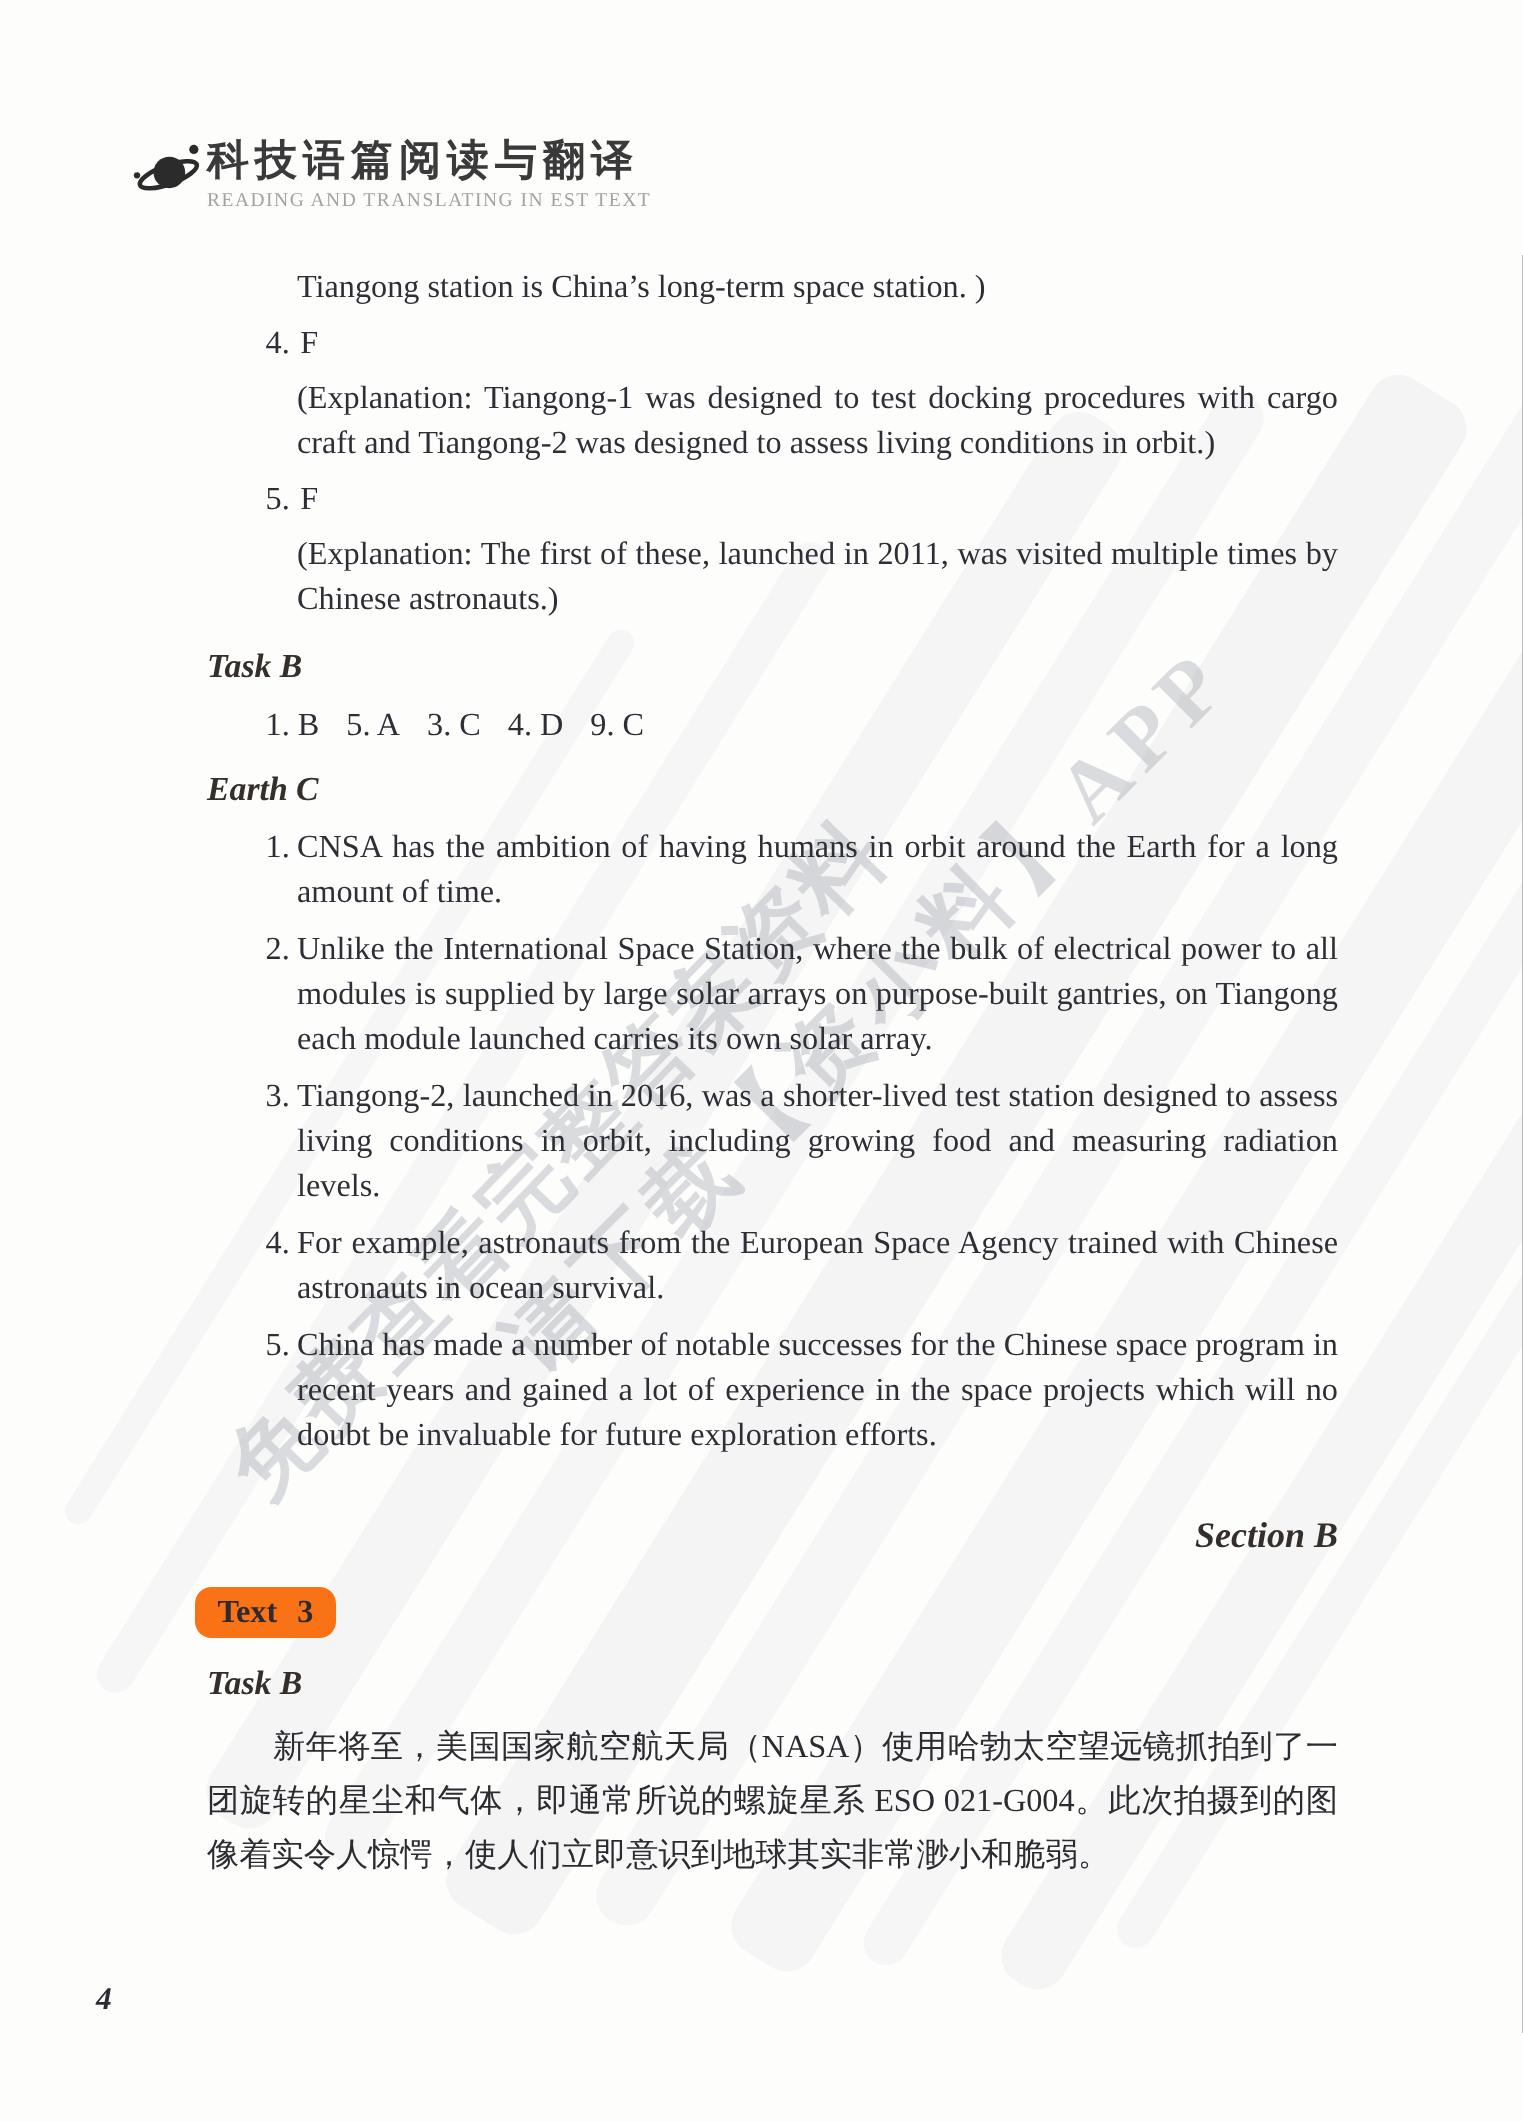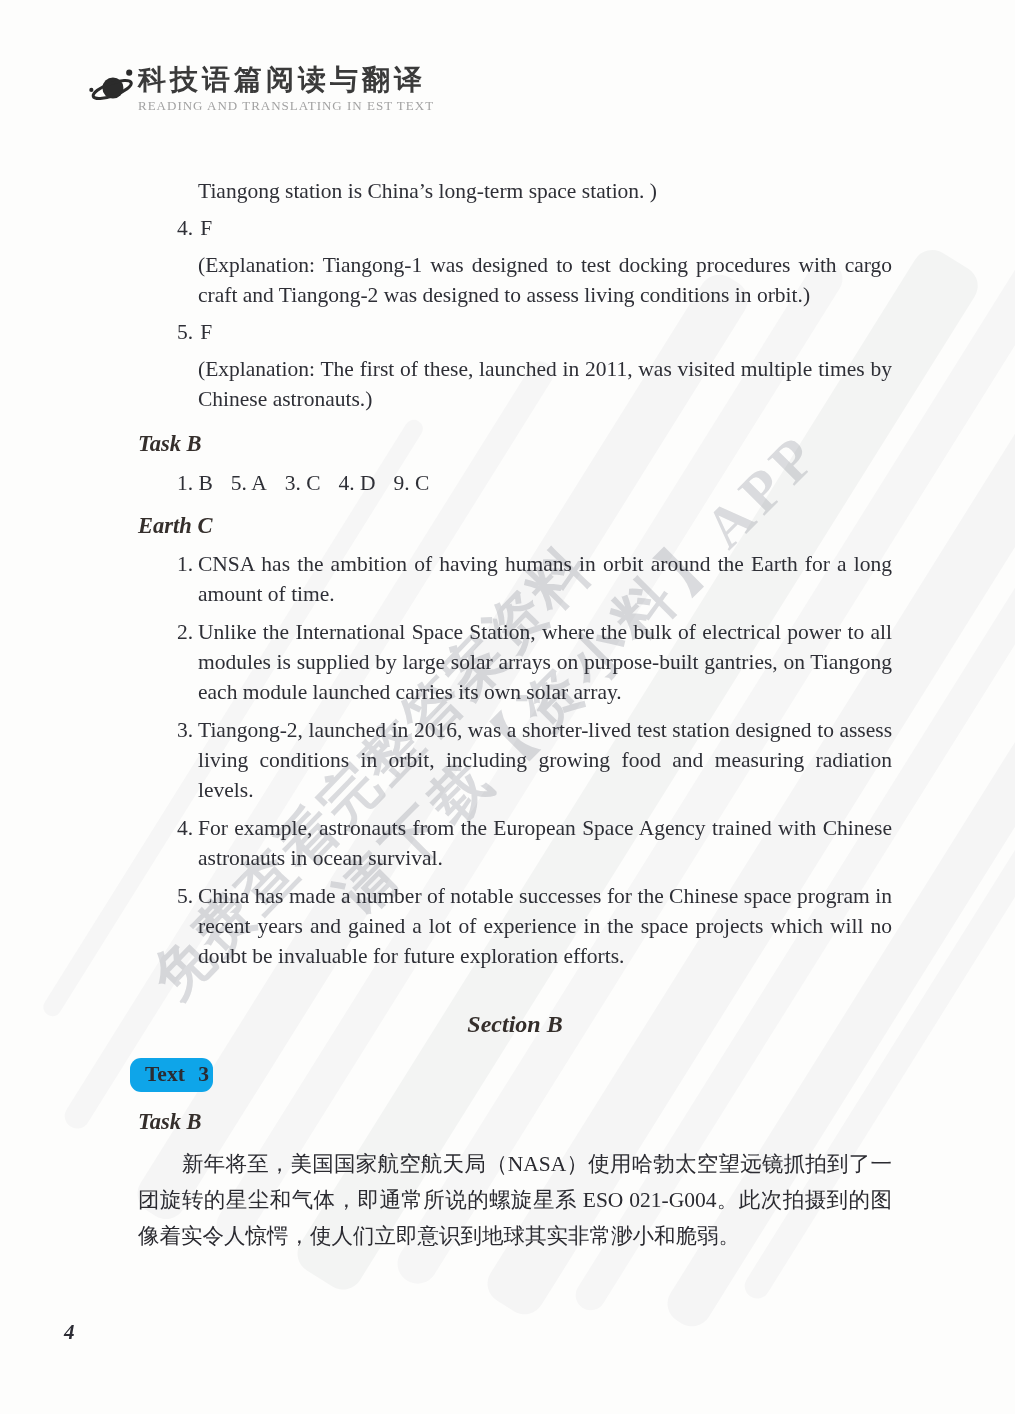--- a/index.html
+++ b/index.html
@@ -27,21 +27,21 @@
   .s10{left:740px;top:1290px;width:1000px;height:25px;background:rgba(120,122,130,0.05);}
   .wm-text{
     position:absolute;white-space:nowrap;font-weight:bold;
     transform-origin:0 0;color:rgba(130,133,142,0.28);
     font-family:"Liberation Serif",serif;
   }
   .wm1{left:135px;top:962px;font-size:58px;letter-spacing:2px;transform:rotate(-46deg);}
   .wm2{left:320px;top:878px;font-size:58px;letter-spacing:7px;transform:rotate(-45deg);}
 
   
-  .header{position:absolute;left:88px;top:64px;display:flex;align-items:flex-start;z-index:2;}
+  .header{position:absolute;left:88px;top:91px;display:flex;align-items:flex-start;z-index:2;}
   .logo{width:46px;height:46px;margin-right:4px;flex:0 0 auto;}
   .title-cn{
     font-family:"Liberation Sans",sans-serif;font-weight:700;
     font-size:28px;letter-spacing:4px;color:#3a3a3a;line-height:32px;
   }
   .subtitle-en{
     font-family:Liberation Serif, serif;
     font-size:13px;letter-spacing:1px;color:#a2a2a2;margin-top:2px;
   }
 
@@ -57,26 +57,26 @@
   .task-heading{
     font-weight:bold;font-style:italic;font-size:22.5px;
     color:#352f2c;margin-top:15px;text-align:left;
   }
   .answers-line{padding-left:39px;margin-top:9px;text-align:left;}
   .answers-line span{margin-right:18px;}
   .num-item{position:relative;padding-left:60px;margin-top:8px;}
   .num-item .num{position:absolute;left:39px;top:0;}
   .section-heading{
     font-weight:bold;font-style:italic;font-size:24px;
-    color:#352f2c;margin-top:38px;text-align:center;
+    color:#352f2c;margin-top:38px;text-align:right;
   }
   .text-badge{
     display:inline-block;margin-left:-8px;margin-top:19px;
-    background:#0ea5e9;border-radius:11px;
-    padding:2px 4px 4px 15px;
+    background:#f97316;border-radius:11px;
+    padding:2px 15px 4px 15px;
     font-weight:bold;font-size:21.5px;color:#2b2b31;
     word-spacing:8px;line-height:28px;
   }
   .task-heading2{
     font-weight:bold;font-style:italic;font-size:22.5px;
     color:#352f2c;margin-top:15px;text-align:left;
   }
   .cn-para{
     margin-top:9px;font-size:21.5px;line-height:36px;
     text-indent:44px;text-align:justify;color:#2b2b31;

